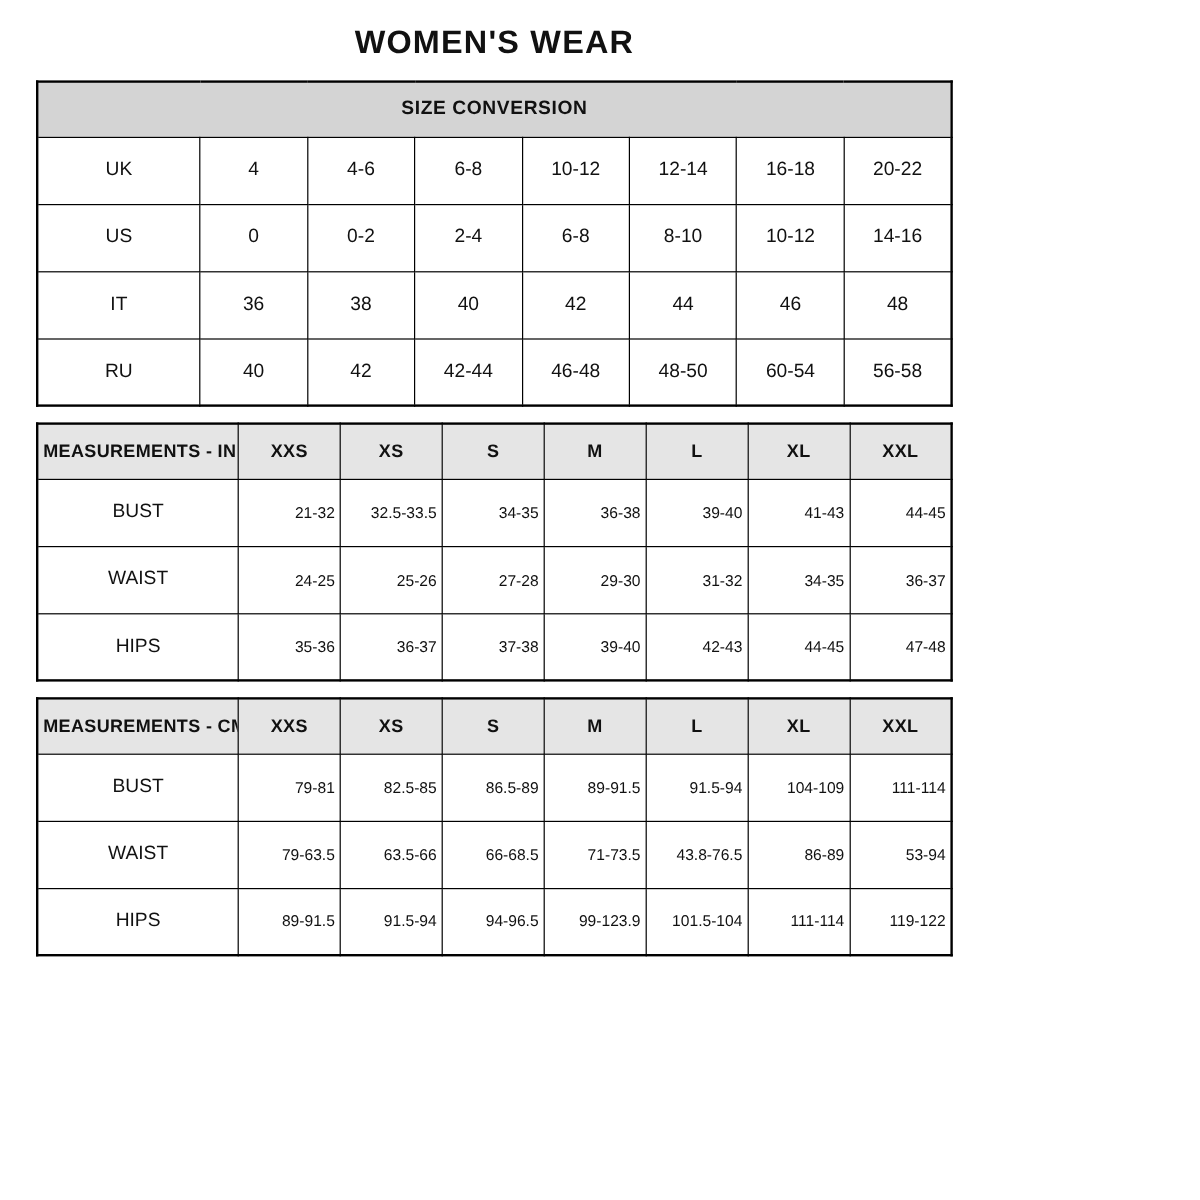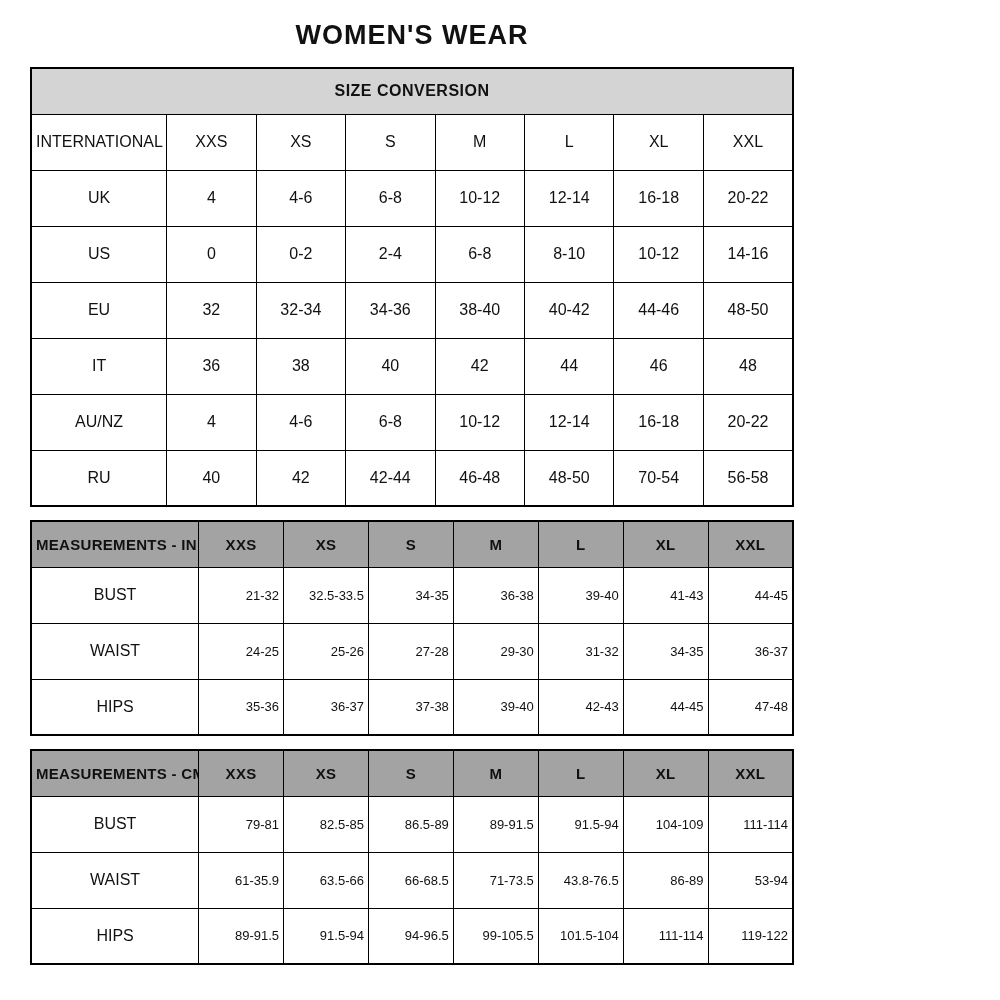--- a/index.html
+++ b/index.html
@@ -45,21 +45,21 @@
   }
   
   .conv col.c-first { width: 17.8%; }
   .conv td { height: 56px; font-size: 16px; text-align: center; }
   .conv .banner { height: 46px; }
   .conv .hdr { font-size: 16px; }
   
   .meas col.c-first { width: 22%; }
   .meas td { height: 56px; }
   .meas .hdr {
-    background: #a3a3a3;
+    background: #e5e5e5;
     font-weight: bold;
     font-size: 15px;
     height: 46px;
     letter-spacing: 0.3px;
   }
   .meas .label { font-size: 16px; }
   .meas .val { font-size: 13px; text-align: right; }
 </style>
 </head>
 <body>
@@ -69,30 +69,20 @@
   <h1 class="title">WOMEN'S WEAR</h1>
 
   <table class="conv">
     <colgroup>
         <col class="c-first">
         <col span="7">
       </colgroup>
     <tbody>
         <tr>
           <td class="banner" colspan="8">SIZE CONVERSION</td>
-        </tr>
-        <tr>
-          <td class="hdr first">INTERNATIONAL</td>
-          <td class="hdr">XXS</td>
-          <td class="hdr">XS</td>
-          <td class="hdr">S</td>
-          <td class="hdr">M</td>
-          <td class="hdr">L</td>
-          <td class="hdr">XL</td>
-          <td class="hdr">XXL</td>
         </tr>
         <tr>
           <td class="label">UK</td>
           <td class="val">4</td>
           <td class="val">4-6</td>
           <td class="val">6-8</td>
           <td class="val">10-12</td>
           <td class="val">12-14</td>
           <td class="val">16-18</td>
           <td class="val">20-22</td>
@@ -101,57 +91,37 @@
           <td class="label">US</td>
           <td class="val">0</td>
           <td class="val">0-2</td>
           <td class="val">2-4</td>
           <td class="val">6-8</td>
           <td class="val">8-10</td>
           <td class="val">10-12</td>
           <td class="val">14-16</td>
         </tr>
         <tr>
-          <td class="label">EU</td>
-          <td class="val">32</td>
-          <td class="val">32-34</td>
-          <td class="val">34-36</td>
-          <td class="val">38-40</td>
-          <td class="val">40-42</td>
-          <td class="val">44-46</td>
-          <td class="val">48-50</td>
-        </tr>
-        <tr>
           <td class="label">IT</td>
           <td class="val">36</td>
           <td class="val">38</td>
           <td class="val">40</td>
           <td class="val">42</td>
           <td class="val">44</td>
           <td class="val">46</td>
           <td class="val">48</td>
         </tr>
         <tr>
-          <td class="label">AU/NZ</td>
-          <td class="val">4</td>
-          <td class="val">4-6</td>
-          <td class="val">6-8</td>
-          <td class="val">10-12</td>
-          <td class="val">12-14</td>
-          <td class="val">16-18</td>
-          <td class="val">20-22</td>
-        </tr>
-        <tr>
           <td class="label">RU</td>
           <td class="val">40</td>
           <td class="val">42</td>
           <td class="val">42-44</td>
           <td class="val">46-48</td>
           <td class="val">48-50</td>
-          <td class="val">70-54</td>
+          <td class="val">60-54</td>
           <td class="val">56-58</td>
         </tr>
       </tbody>
   </table>
 
   <table class="meas">
     <colgroup>
         <col class="c-first">
         <col span="7">
       </colgroup>
@@ -220,34 +190,34 @@
           <td class="val">79-81</td>
           <td class="val">82.5-85</td>
           <td class="val">86.5-89</td>
           <td class="val">89-91.5</td>
           <td class="val">91.5-94</td>
           <td class="val">104-109</td>
           <td class="val">111-114</td>
         </tr>
         <tr>
           <td class="label">WAIST</td>
-          <td class="val">61-35.9</td>
+          <td class="val">79-63.5</td>
           <td class="val">63.5-66</td>
           <td class="val">66-68.5</td>
           <td class="val">71-73.5</td>
           <td class="val">43.8-76.5</td>
           <td class="val">86-89</td>
           <td class="val">53-94</td>
         </tr>
         <tr>
           <td class="label">HIPS</td>
           <td class="val">89-91.5</td>
           <td class="val">91.5-94</td>
           <td class="val">94-96.5</td>
-          <td class="val">99-105.5</td>
+          <td class="val">99-123.9</td>
           <td class="val">101.5-104</td>
           <td class="val">111-114</td>
           <td class="val">119-122</td>
         </tr>
       </tbody>
   </table>
 
 </div>
 
 </body></html>

